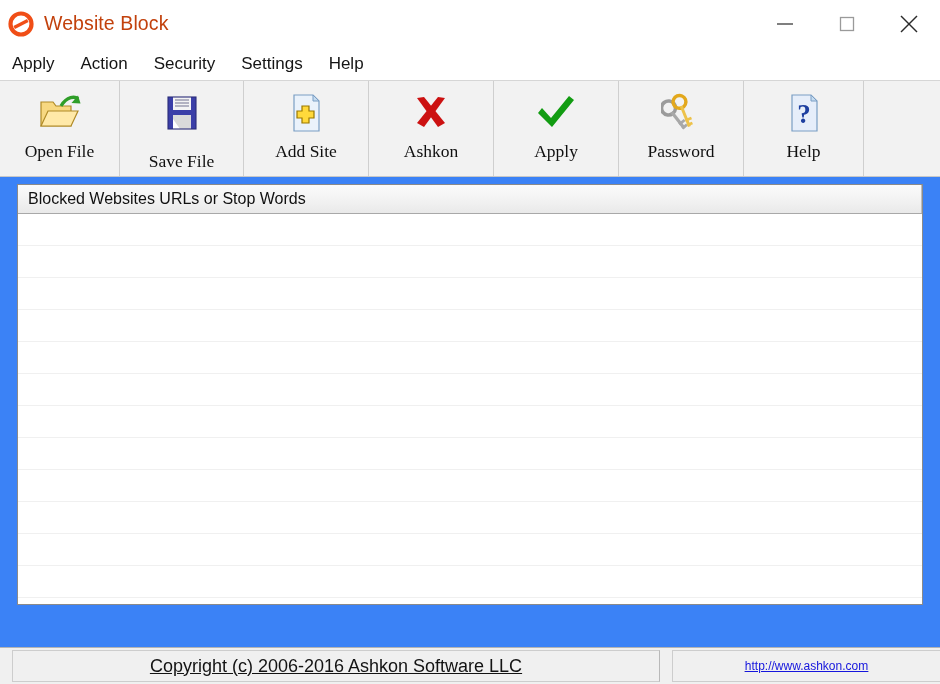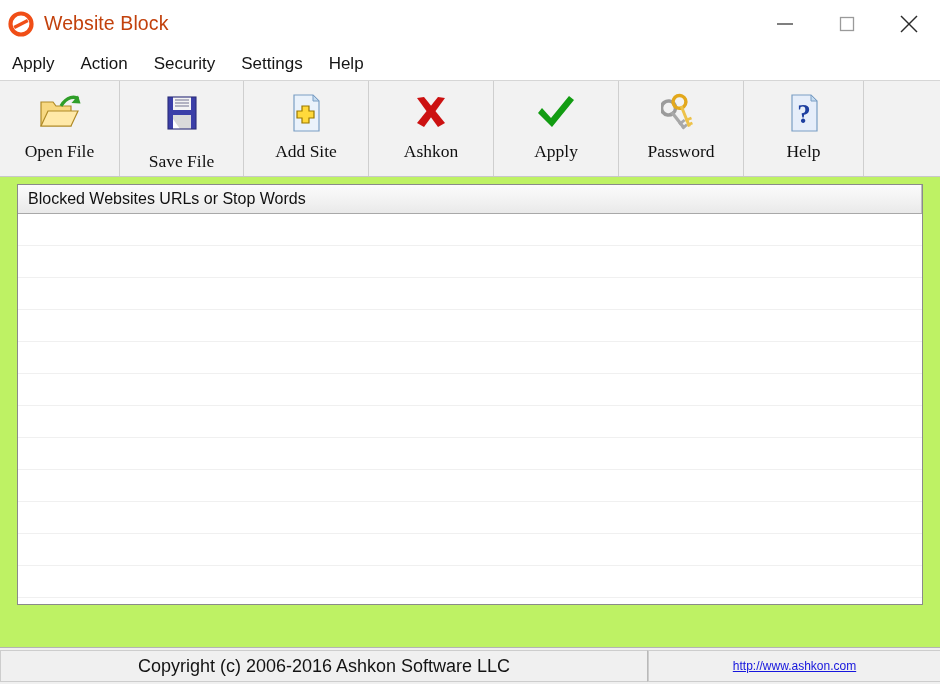--- a/index.html
+++ b/index.html
@@ -126,21 +126,21 @@
   }
   .tb-filler {
     flex: 1 1 auto;
     background: #f2f2f2;
   }
 
   
   .client-area {
     flex: 1 1 auto;
     position: relative;
-    background: #bef264;
+    background: #3b82f6;
     padding: 7px 17px 0 17px;
     box-sizing: border-box;
   }
   .list-panel {
     position: relative;
     width: 906px;
     height: 421px;
     background: #ffffff;
     border: 1px solid #8a8a8a;
     box-sizing: border-box;
@@ -189,21 +189,22 @@
     flex: 0 0 auto;
     box-sizing: border-box;
   }
   .status-panel {
     display: flex;
     align-items: center;
     justify-content: center;
     box-sizing: border-box;
     border: 1px solid #cdcdcd;
     border-right: 1px solid #b9b9b9;
-    margin: 2px 0 2px 0;
+    margin: 2px 0 2px 12px;
+    text-decoration: underline;
   }
   .status-copyright {
     width: 648px;
     font-size: 18px;
     color: #131313;
     white-space: nowrap;
     font-family: "Liberation Sans", sans-serif;
   }
   .status-link-panel {
     flex: 1 1 auto;

